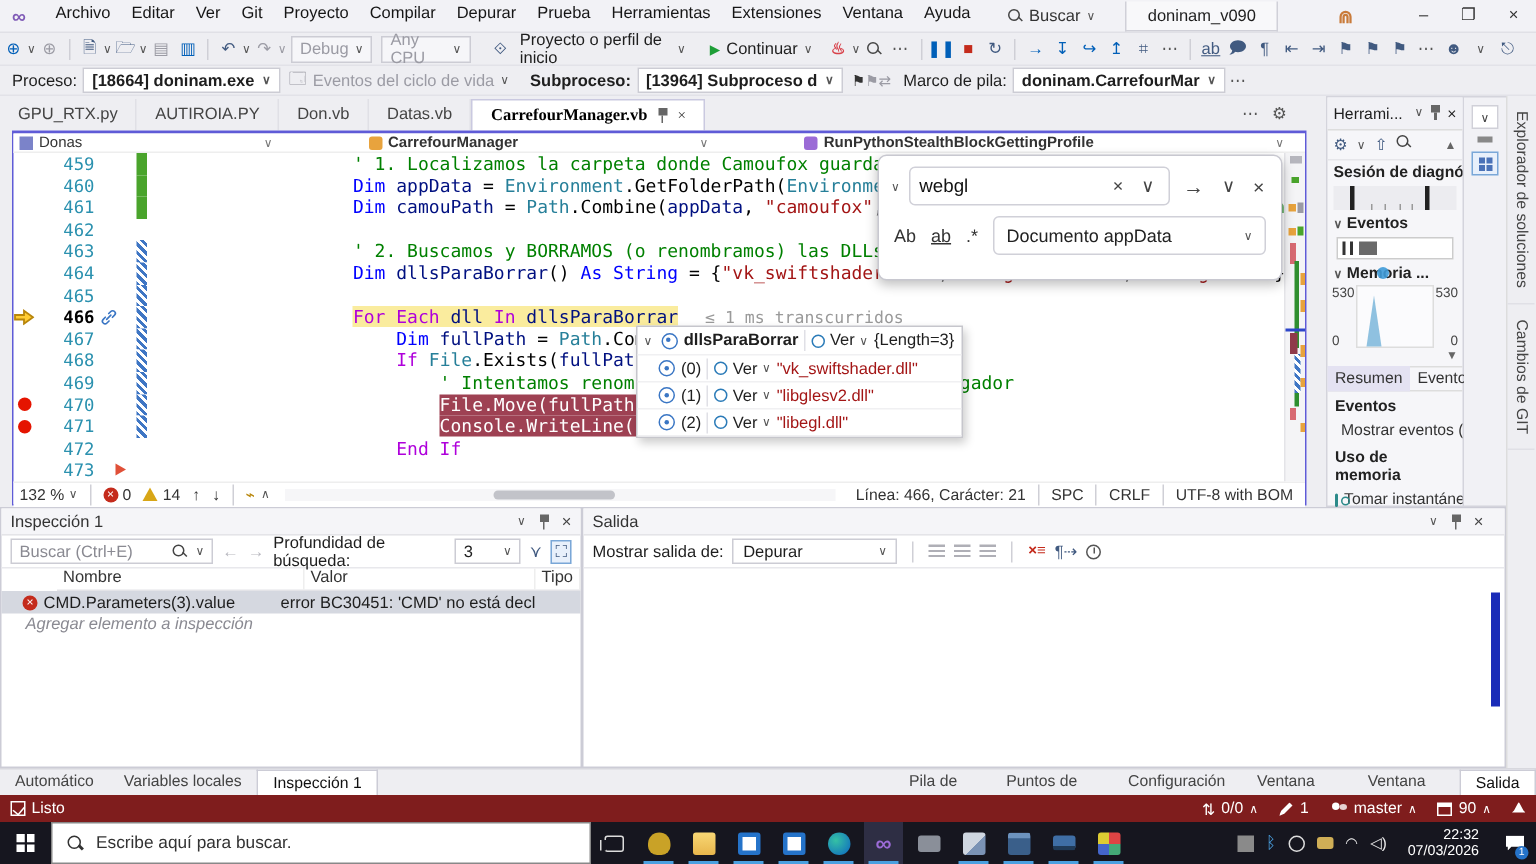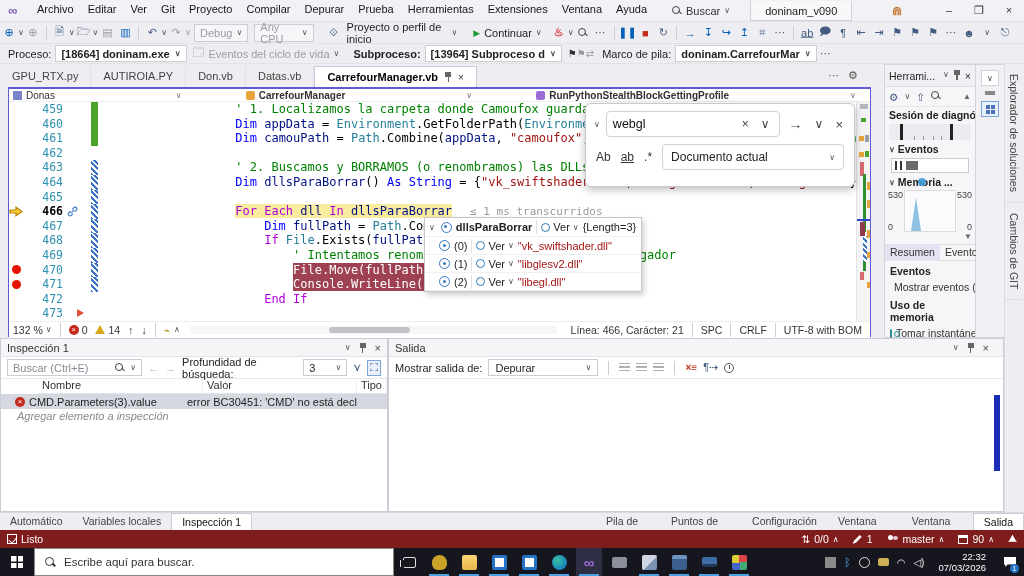--- a/index.html
+++ b/index.html
@@ -36,21 +36,21 @@
   
   #debugbar { left:0; top:44px; width:1024px; height:20px; background:#eeeef2; display:flex; align-items:center; border-bottom:1px solid #e2e2e8; font-size:11px; }
   .dlabel { margin:0 4px 0 8px; color:#1e1e1e; }
   .dcombo { display:inline-flex; align-items:center; gap:5px; height:17px; background:#fff; border:1px solid #ccccd4; padding:0 5px; min-width:120px; justify-content:space-between;font-weight:bold; }
   .ghost-btn { display:inline-flex; align-items:center; gap:4px; color:#9b9ba4; margin:0 6px; }
   .flag { font-size:10px; }
 
   
   #docwell { left:0; top:64px; width:884px; height:23px; display:flex; align-items:flex-end; background:#eeeef2; }
   .doctab { height:21px; line-height:21px; padding:0 12px; font-size:11px; color:#444; border-right:1px solid #e0e0e6; }
-  .doctab.active { background:#fff; color:#000; font-weight:bold; display:flex; align-items:center; gap:6px; border:1px solid #cac9e0; border-bottom:none; }
+  .doctab.active { background:#fff; color:#000; font-weight:bold; display:flex; align-items:center; gap:6px; border:1px solid #cac9e0; border-bottom:none;font-family:Liberation Serif, serif; }
   .tabx { font-weight:normal; color:#333; font-size:10px; }
   .pin-ic { display:inline-block; width:8px; height:10px; position:relative; }
   .pin-ic::before { content:""; position:absolute; left:1px; top:0; width:6px; height:5px; background:#666; }
   .pin-ic::after { content:""; position:absolute; left:3.5px; top:5px; width:1.4px; height:5px; background:#666; }
   #tabstrip-right { margin-left:auto; display:flex; align-items:center; gap:8px; padding-right:8px; color:#555; }
 
   
   #editor-group { left:8px; top:87px; width:863px; height:250px; background:#fff; border:1px solid #5f5bd7; border-top:2px solid #5f5bd7; }
   #breadcrumb { height:13px; display:flex; align-items:center; font-size:10px; color:#333; background:#fff; border-bottom:1px solid #eee; }
   .bc-ic { width:9px; height:9px; display:inline-block; margin:0 4px; }
@@ -477,21 +477,21 @@
       </span>
       <span class="so-btn" style="font-size:14px">→</span>
       <span class="so-btn chev">∨</span>
       <span class="so-btn" style="font-size:13px">×</span>
     </div>
     <div class="so-row2">
       <span class="opt">Ab</span>
       <span class="opt u">ab</span>
       <span class="opt">.*</span>
       <span class="scope">
-        <span>Documento actual</span>
+        <span>Documento appData</span>
           <span class="chev">∨</span>
       </span>
     </div>
   </div>
 
   <div id="datatip" class="abs">
     <div class="dt-row dt-head">
       <span class="chev" style="margin:0 2px 0 4px">∨</span>
       <span class="eye-ic"></span>
       <b>dllsParaBorrar</b>

